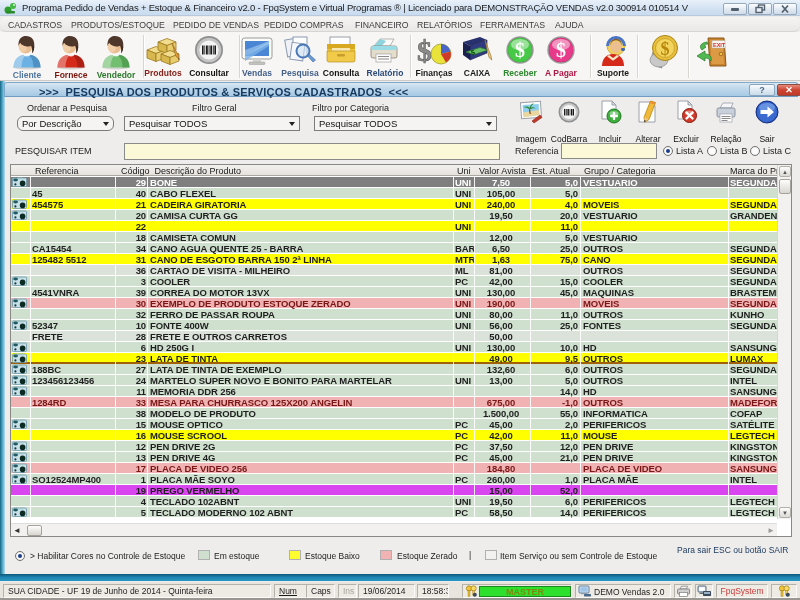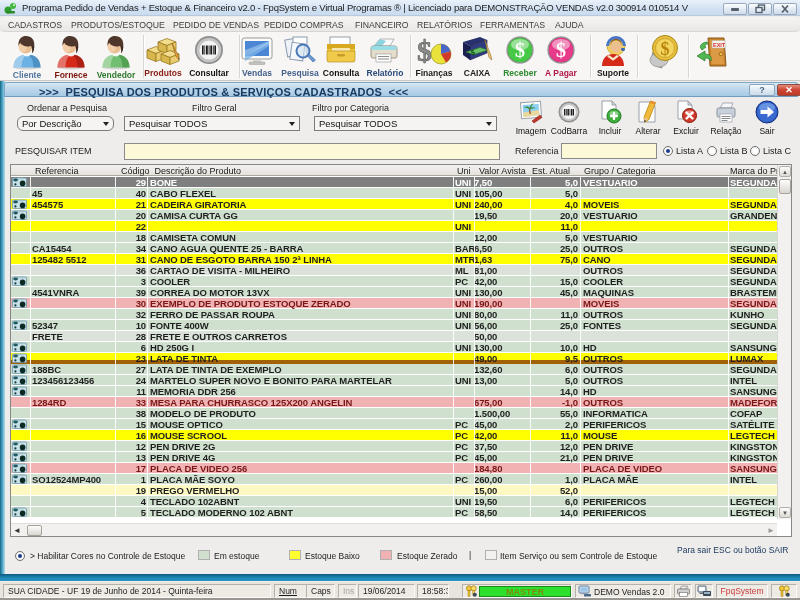--- a/index.html
+++ b/index.html
@@ -50,21 +50,21 @@
 
 .flab { position:absolute; font-size:9px; color:#1c1c1c; white-space:nowrap;}
 .combo { position:absolute; top:116px; height:15px; background:#f5f4f3; border:1px solid #7b7b7b;
   font-size:9.5px; color:#111; line-height:13px; padding-left:4px; white-space:nowrap;}
 .combo .arr { position:absolute; right:4px; top:5px; width:0; height:0;
   border-left:3.5px solid transparent; border-right:3.5px solid transparent; border-top:4.5px solid #222; }
 
 
 .sbtn { position:absolute; top:99px; text-align:center; }
 .sbtn svg { display:block; margin:0 auto; }
-.slab { font-size:8.5px; line-height:10px; color:#111; margin-top:1px; white-space:nowrap;}
+.slab { font-size:8.5px; line-height:10px; color:#111; margin-top:9px; white-space:nowrap;}
 
 
 .ylab { position:absolute; font-size:9px; color:#1c1c1c; }
 .yinput { position:absolute; background:#fbf9d8; border:1px solid #8a8a8a; }
 .radio { position:absolute; width:10px; height:10px; border-radius:50%;
   background:radial-gradient(#ffffff 30%,#e8e8e8); border:1px solid #707070; }
 .radio.sel::after { content:""; position:absolute; left:2px; top:2px; width:4px; height:4px; border-radius:50%; background:#1a3a8c; }
 .rlab { position:absolute; font-size:9px; color:#1c1c1c; }
 
 
@@ -72,21 +72,21 @@
   border:1px solid #8a8884; background:#ffffff; }
 #ghead { position:absolute; left:0; top:0; width:766px; height:11px;
   background:linear-gradient(#f2f0ed,#e6e3df); border-bottom:1px solid #aaa7a1; }
 #ghead span { position:absolute; top:1px; font-size:9px; color:#1a1a1a; white-space:nowrap;}
 .grow { position:absolute; left:0; width:766px; height:11px; font-size:9.5px; font-weight:bold; letter-spacing:-0.1px; line-height:11px; color:#1f1f1f; }
 .grow span { position:absolute; top:0; height:11px; overflow:hidden; white-space:nowrap;}
 .c-ref { left:21px; width:82px; }
 .c-cod { left:104px; width:31px; text-align:right;}
 .c-desc { left:139px; width:302px;}
 .c-uni { left:444px; width:21px; overflow:visible !important;}
-.c-val { left:463px; width:54px; text-align:left;}
+.c-val { left:463px; width:54px; text-align:center;}
 .c-est { left:519px; width:48px; text-align:right;}
 .c-grp { left:572px; width:144px;}
 .c-mar { left:719px; width:47px;}
 .vline { position:absolute; top:12px; width:1px; height:341px; background:rgba(255,255,255,0.9); }
 
 
 #vsb { position:absolute; left:766px; top:0; width:14px; height:354px; background:#f2f1ef; border-left:1px solid #d8d6d2;}
 #hsb { position:absolute; left:0; top:358px; width:766px; height:13px; background:#f2f1ef; border-top:1px solid #e0dedb;}
 .sbtn2 { background:linear-gradient(#fcfcfb,#dddad5); border:1px solid #b3b0aa; border-radius:2px; position:absolute;}
 .thumb { background:linear-gradient(#fdfdfc,#d9d6d1); border:1px solid #a5a29b; border-radius:2px; position:absolute;}
@@ -583,21 +583,21 @@
           </svg>
           <span class="c-ref"></span>
           <span class="c-cod">6</span>
           <span class="c-desc">HD 250G  I</span>
           <span class="c-uni">UNI</span>
           <span class="c-val">130,00</span>
           <span class="c-est">10,0</span>
           <span class="c-grp">HD</span>
           <span class="c-mar">SANSUNG</span>
         </div>
-        <div class="grow" style="top:188px;background:#ffff00;color:#1f1f1f;border-bottom:4px solid #a16207">
+        <div class="grow" style="top:188px;background:#ffff00;color:#1f1f1f;border-bottom:2px solid #a16207">
           <svg width="15" height="10" viewBox="0 0 15 10" style="position:absolute;left:1px;top:0px">
             <rect x="0.5" y="1" width="14" height="8.5" rx="1" fill="#c9e0e8" stroke="#6e98ac" stroke-width="0.8"></rect>
             <ellipse cx="3.6" cy="3" rx="2.4" ry="1.4" fill="#1e5a60"></ellipse>
             <rect x="6" y="0.6" width="5" height="1.6" fill="#9ec4c8"></rect>
             <circle cx="10.6" cy="6.4" r="2.8" fill="#0a2a22"></circle>
             <circle cx="3.4" cy="7.4" r="1.1" fill="#123a36"></circle>
           </svg>
           <span class="c-ref"></span>
           <span class="c-cod">23</span>
           <span class="c-desc">LATA DE TINTA</span>
@@ -766,21 +766,21 @@
           </svg>
           <span class="c-ref">SO12524MP400</span>
           <span class="c-cod">1</span>
           <span class="c-desc">PLACA MÃE SOYO</span>
           <span class="c-uni">PC</span>
           <span class="c-val">260,00</span>
           <span class="c-est">1,0</span>
           <span class="c-grp">PLACA MÃE</span>
           <span class="c-mar">INTEL</span>
         </div>
-        <div class="grow" style="top:320px;background:#fef9c3;color:#1f1f1f;border-bottom:1px solid #fff">
+        <div class="grow" style="top:320px;background:#d946ef;color:#1f1f1f;border-bottom:1px solid #fff">
           <span class="c-ref"></span>
           <span class="c-cod">19</span>
           <span class="c-desc">PREGO VERMELHO</span>
           <span class="c-uni"></span>
           <span class="c-val">15,00</span>
           <span class="c-est">52,0</span>
           <span class="c-grp"></span>
           <span class="c-mar"></span>
         </div>
         <div class="grow" style="top:331px;background:#cfe0cf;color:#1f1f1f;border-bottom:1px solid #fff">

